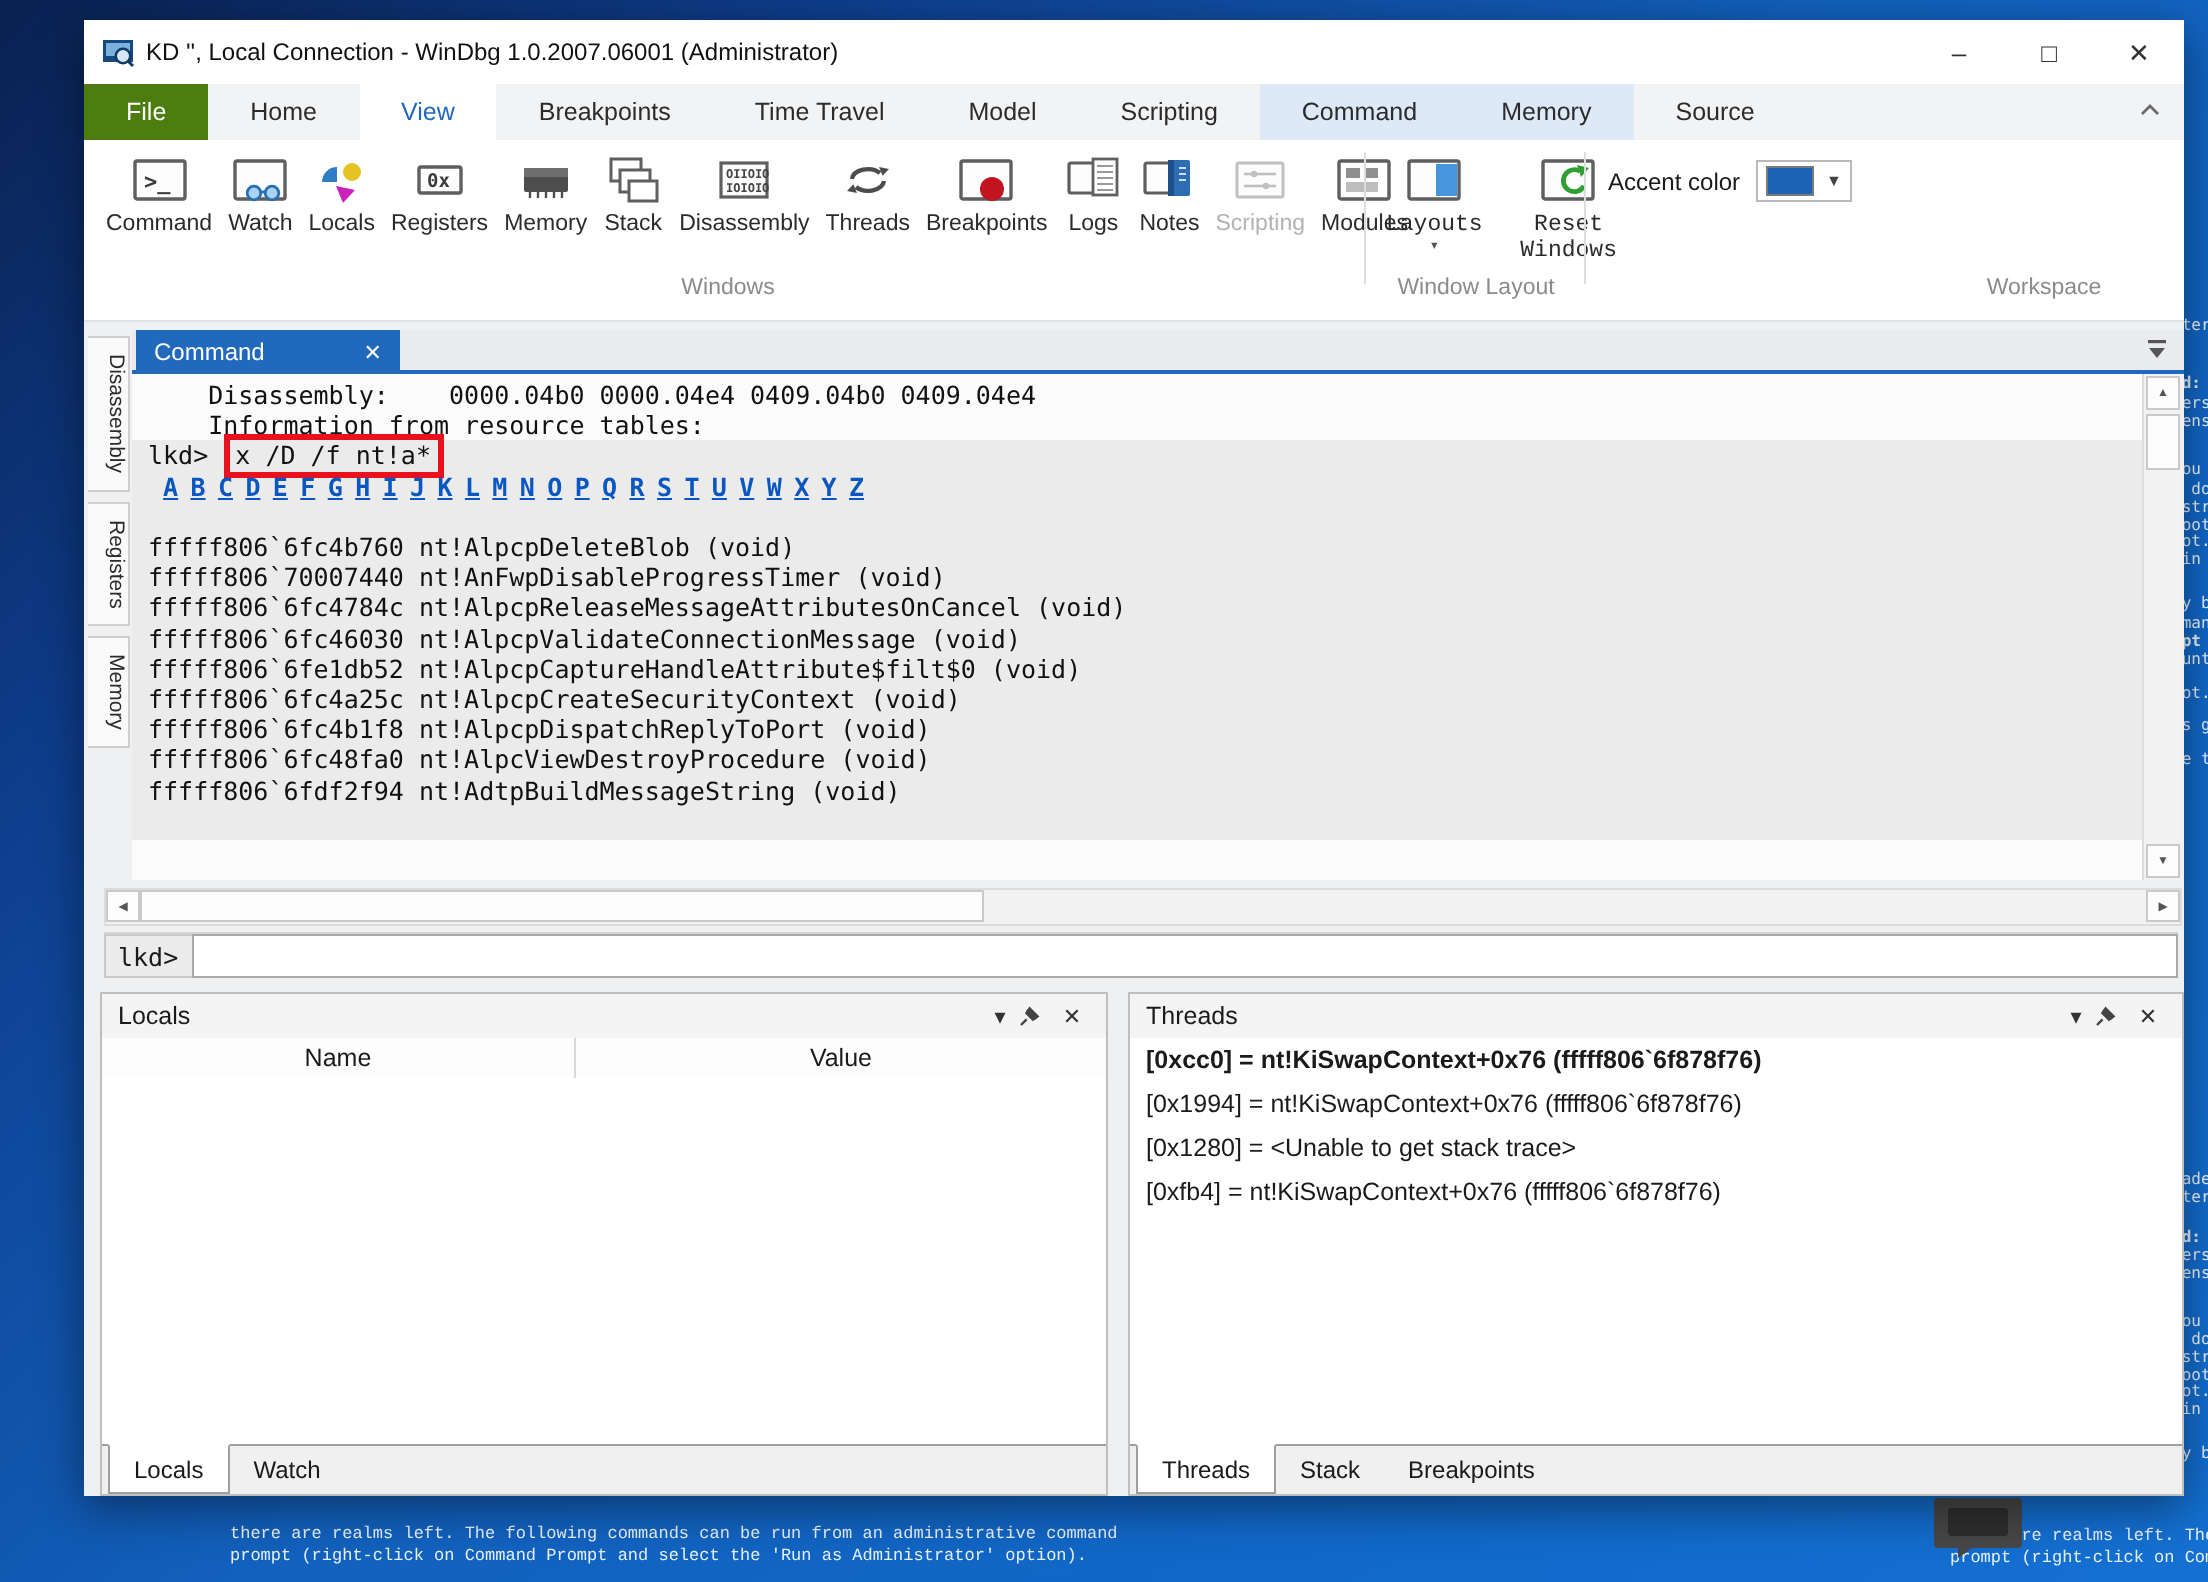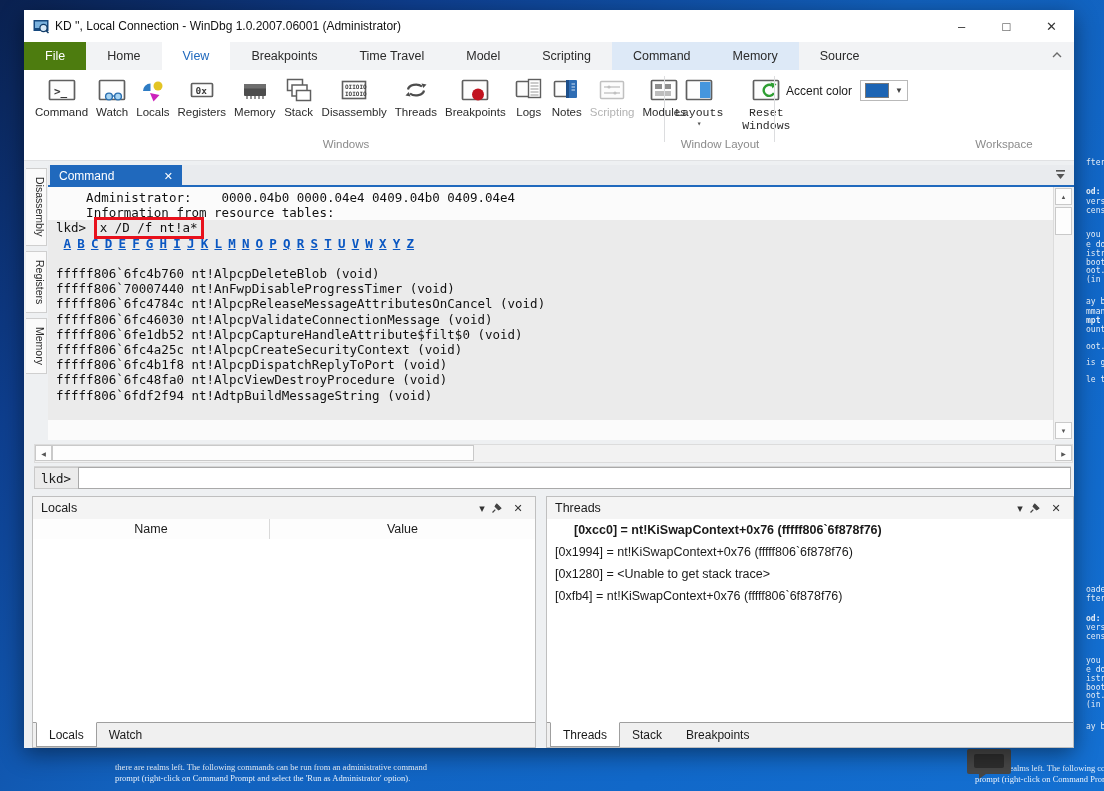--- a/index.html
+++ b/index.html
@@ -1,25 +1,25 @@
 <!DOCTYPE html>
 <html><head>
 <meta charset="utf-8">
 <style>
   html,body{margin:0;padding:0;}
   body{width:1104px;height:791px;overflow:hidden;font-family:"Liberation Sans",sans-serif;}
   .desktop{position:relative;width:1104px;height:791px;
     background:linear-gradient(135deg,#0a2150 0%,#0e3e8e 22%,#1261bd 48%,#1168c9 75%,#1470d2 100%);overflow:hidden;}
   .bg-frag{position:absolute;left:1086px;color:#eaf2fb;font-family:"DejaVu Sans Mono",monospace;font-size:8px;white-space:nowrap;}
   .bg-frag.b{font-weight:bold;}
-  .bg-text{position:absolute;color:#e8f1fb;font-family:Liberation Serif, serif;font-size:8.5px;line-height:11px;white-space:nowrap;}
+  .bg-text{position:absolute;color:#e8f1fb;font-family:Liberation Mono, monospace;font-size:8.5px;line-height:11px;white-space:nowrap;}
   .feedback{position:absolute;left:966px;top:749px;width:46px;height:30px;}
 
   
-  .win{position:absolute;left:24px;top:10px;width:1050px;height:738px;background:#eef0f2;
+  .win{position:absolute;left:42px;top:10px;width:1050px;height:738px;background:#eef0f2;
     box-shadow:0 6px 22px rgba(0,0,0,.45);font-size:12px;color:#1a1a1a;}
   .titlebar{position:absolute;left:0;top:0;width:100%;height:32px;background:#ffffff;display:flex;align-items:center;}
   .title-ic{margin:0 6px 0 9px;display:flex;}
   .title-txt{font-size:12px;color:#111;}
   .wbtns{margin-left:auto;display:flex;height:100%;}
   .wbtn{width:45px;height:100%;display:flex;align-items:center;justify-content:center;font-size:13px;color:#333;}
 
   
   .rtabs{position:absolute;left:0;top:32px;width:100%;height:28px;background:#f2f3f5;display:flex;align-items:stretch;border-bottom:1px solid #e3e4e6;}
   .rtab{padding:0 21px;display:flex;align-items:center;font-size:12.5px;color:#2b2b2b;}
@@ -87,21 +87,21 @@
   .phead .ptitle{margin-left:8px;font-size:12.5px;color:#1a1a1a;}
   .phead .pics{margin-left:auto;display:flex;align-items:center;margin-right:8px;}
   .phead .pic{width:18px;text-align:center;font-size:11px;color:#333;}
   .colhdr{height:20px;display:flex;border-bottom:1px solid #d9d9d9;background:#fdfdfd;}
   .colhdr .col{display:flex;align-items:center;justify-content:center;font-size:12.5px;color:#1a1a1a;}
   .colhdr .col:first-child{width:47%;border-right:1px solid #d9d9d9;}
   .colhdr .col:last-child{flex:1;}
   .pbody{position:absolute;left:0;right:0;top:22px;bottom:24px;background:#fff;}
   .pbody.with-hdr{top:42px;}
   .tentry{font-size:12.5px;color:#1a1a1a;padding:4px 0 3px 8px;line-height:15px;}
-  .tentry.bold{font-weight:bold;margin-left:19px;}
+  .tentry.bold{font-weight:bold;}
   .ptabs{position:absolute;left:0;right:0;bottom:0;height:24px;background:#f0f0f0;border-top:1px solid #9f9f9f;display:flex;align-items:stretch;padding-left:3px;}
   .ptab{padding:0 12px;display:flex;align-items:center;font-size:12px;color:#1a1a1a;}
   .ptab.sel{background:#ffffff;border:1px solid #9f9f9f;border-top:1px solid #fff;margin-top:-1px;}
   svg{display:block;}
 </style>
 </head>
 <body>
 
 <div class="desktop">
 
@@ -398,21 +398,21 @@
     </div>
     <div class="docunderline"></div>
 
     <div class="sidetabs" id="side-tabs">
         <div class="sidetab">Disassembly</div>
         <div class="sidetab">Registers</div>
         <div class="sidetab">Memory</div>
       </div>
 
     <div class="out">
-      <div class="pre" id="out-pre"><div>    Administrator:    0000.04b0 0000.04e4 0409.04b0 0409.04e4</div><div>    Information from resource tables:</div></div>
+      <div class="pre" id="out-pre"><div>    Disassembly:    0000.04b0 0000.04e4 0409.04b0 0409.04e4</div><div>    Information from resource tables:</div></div>
       <div class="blk" id="out-block"><div><span>lkd&gt; </span><span class="cmdbox">x /D /f nt!a*</span></div><div class="alpha"> <a>A</a><a>B</a><a>C</a><a>D</a><a>E</a><a>F</a><a>G</a><a>H</a><a>I</a><a>J</a><a>K</a><a>L</a><a>M</a><a>N</a><a>O</a><a>P</a><a>Q</a><a>R</a><a>S</a><a>T</a><a>U</a><a>V</a><a>W</a><a>X</a><a>Y</a><a>Z</a></div><div>&nbsp;</div><div>fffff806`6fc4b760 nt!AlpcpDeleteBlob (void)</div><div>fffff806`70007440 nt!AnFwpDisableProgressTimer (void)</div><div>fffff806`6fc4784c nt!AlpcpReleaseMessageAttributesOnCancel (void)</div><div>fffff806`6fc46030 nt!AlpcpValidateConnectionMessage (void)</div><div>fffff806`6fe1db52 nt!AlpcpCaptureHandleAttribute$filt$0 (void)</div><div>fffff806`6fc4a25c nt!AlpcpCreateSecurityContext (void)</div><div>fffff806`6fc4b1f8 nt!AlpcpDispatchReplyToPort (void)</div><div>fffff806`6fc48fa0 nt!AlpcViewDestroyProcedure (void)</div><div>fffff806`6fdf2f94 nt!AdtpBuildMessageString (void)</div></div>
     </div>
 
     <div class="vscroll">
       <div class="sarrow" style="top:1px;">▲</div>
       <div class="vthumb"></div>
       <div class="sarrow" style="bottom:1px;">▼</div>
     </div>
     <div class="hscroll">
       <div class="harrow" style="left:0;">◀</div>

